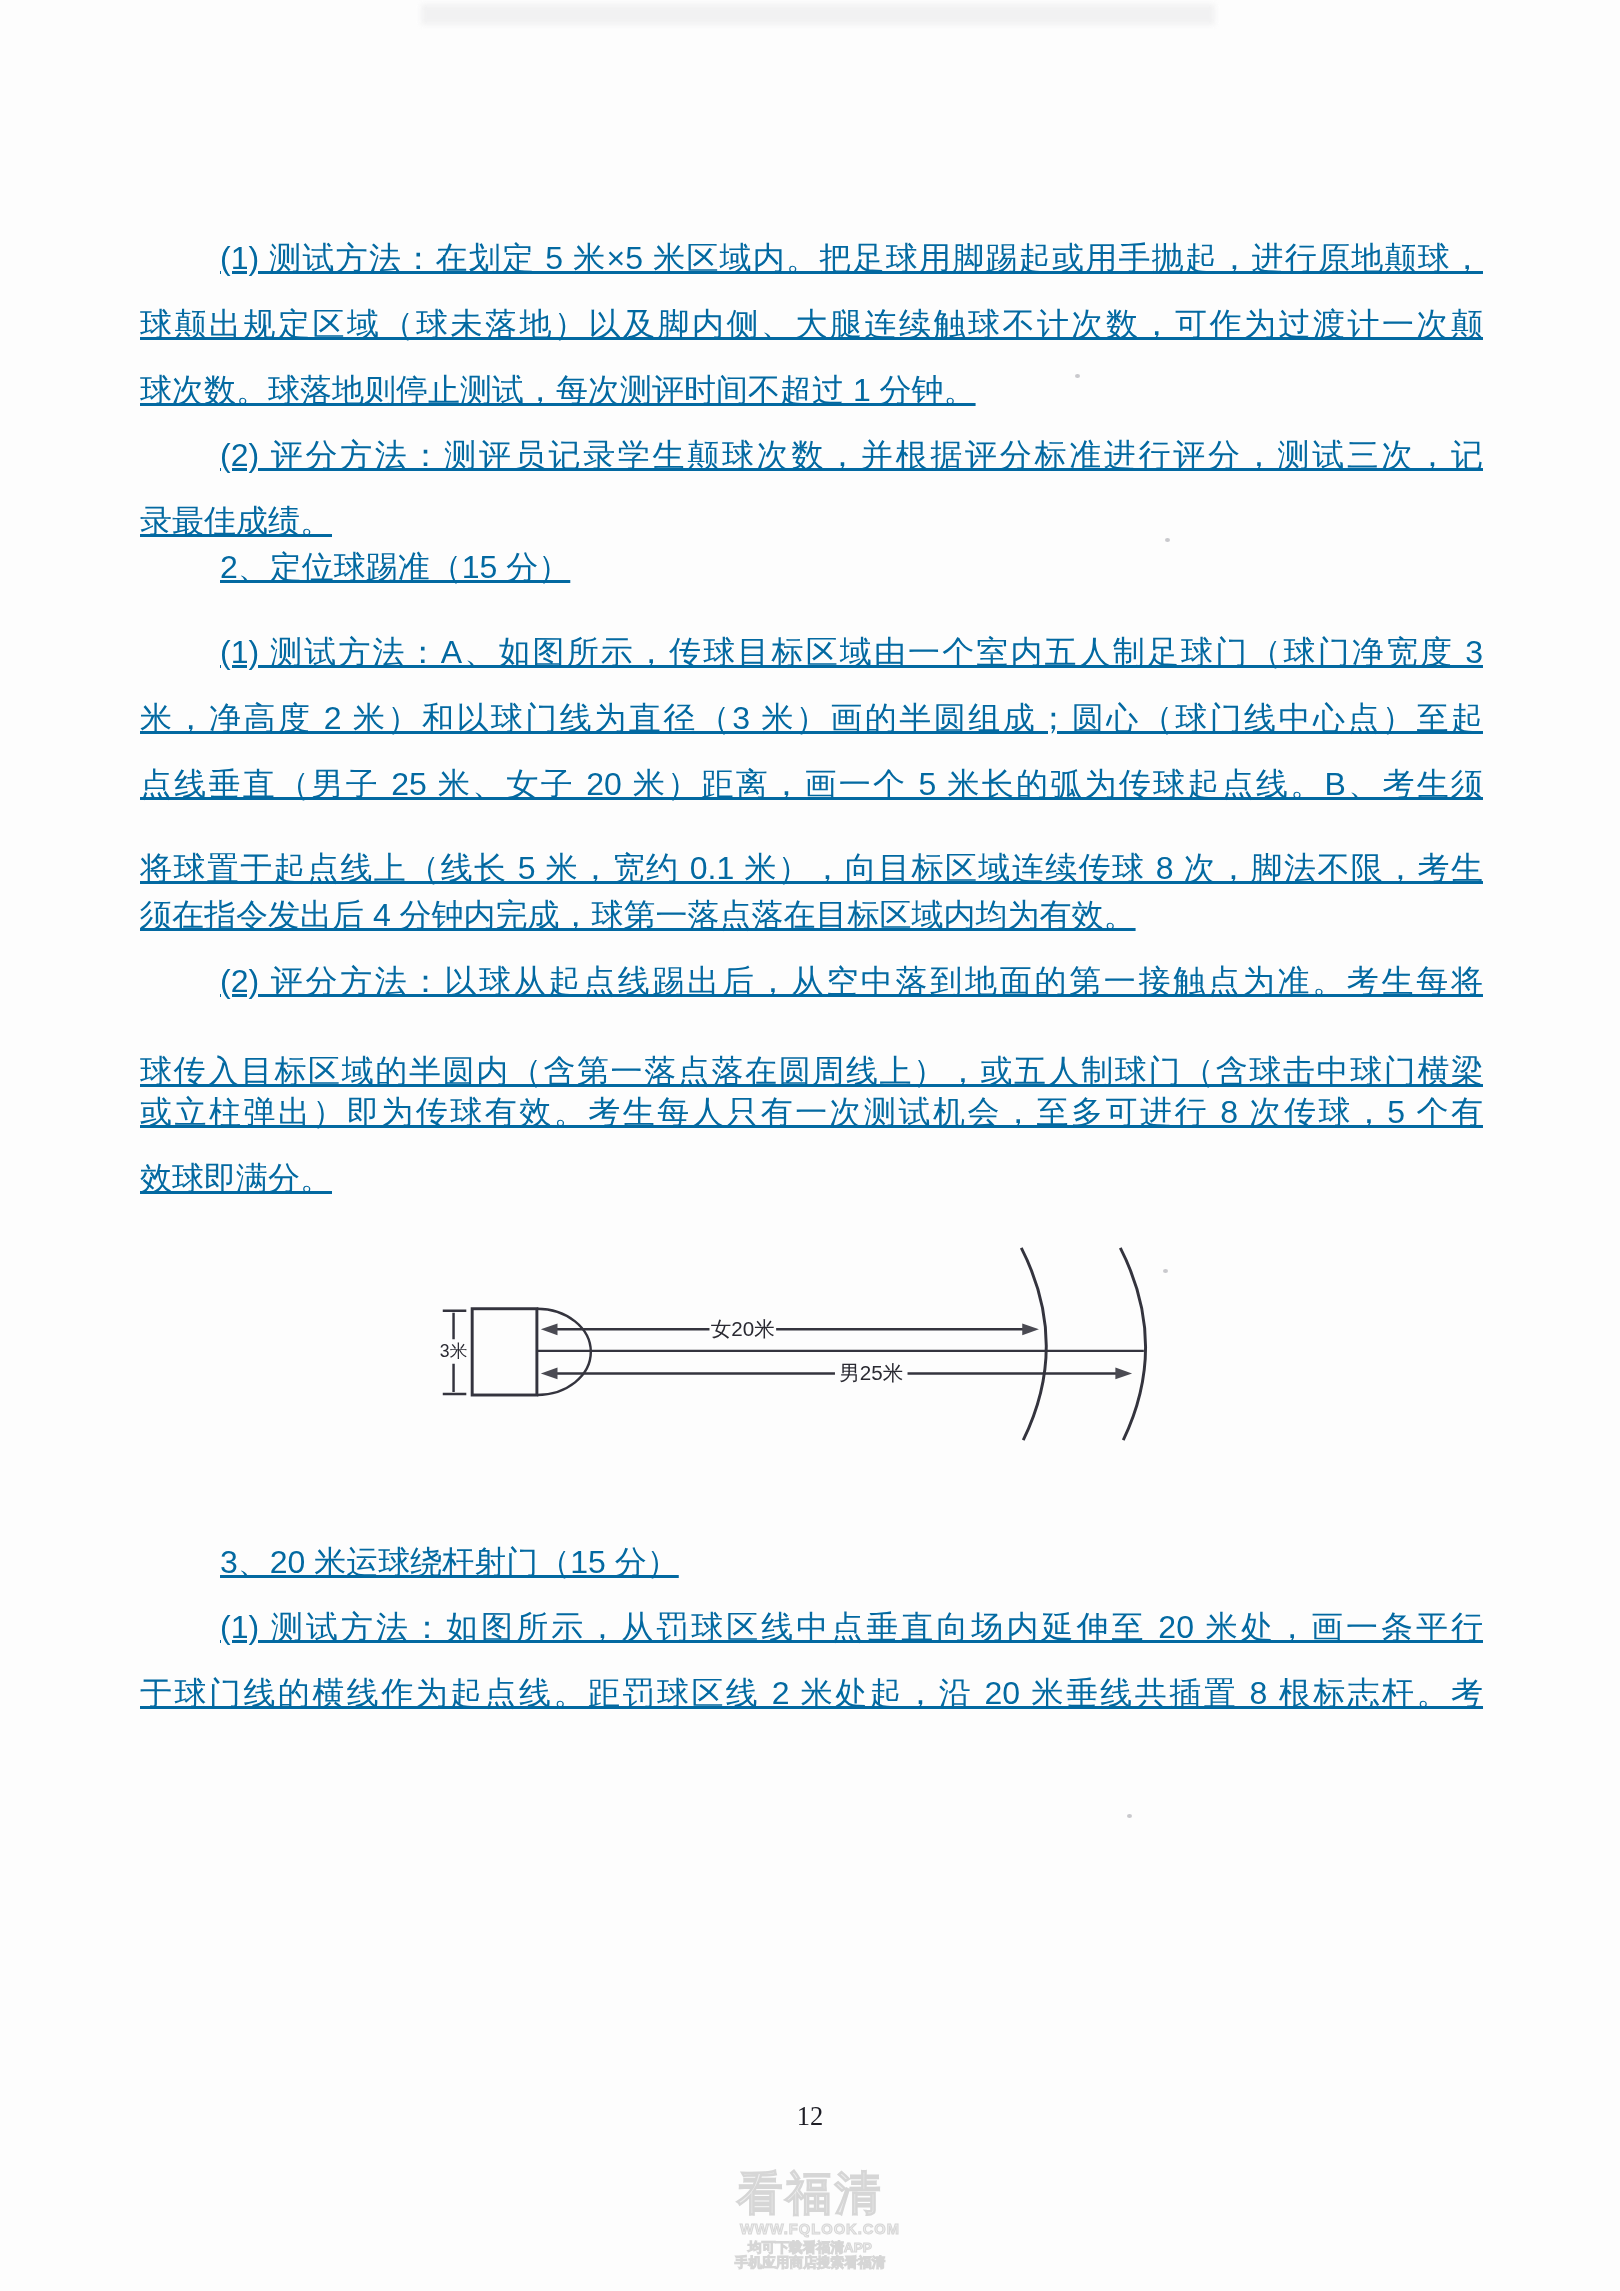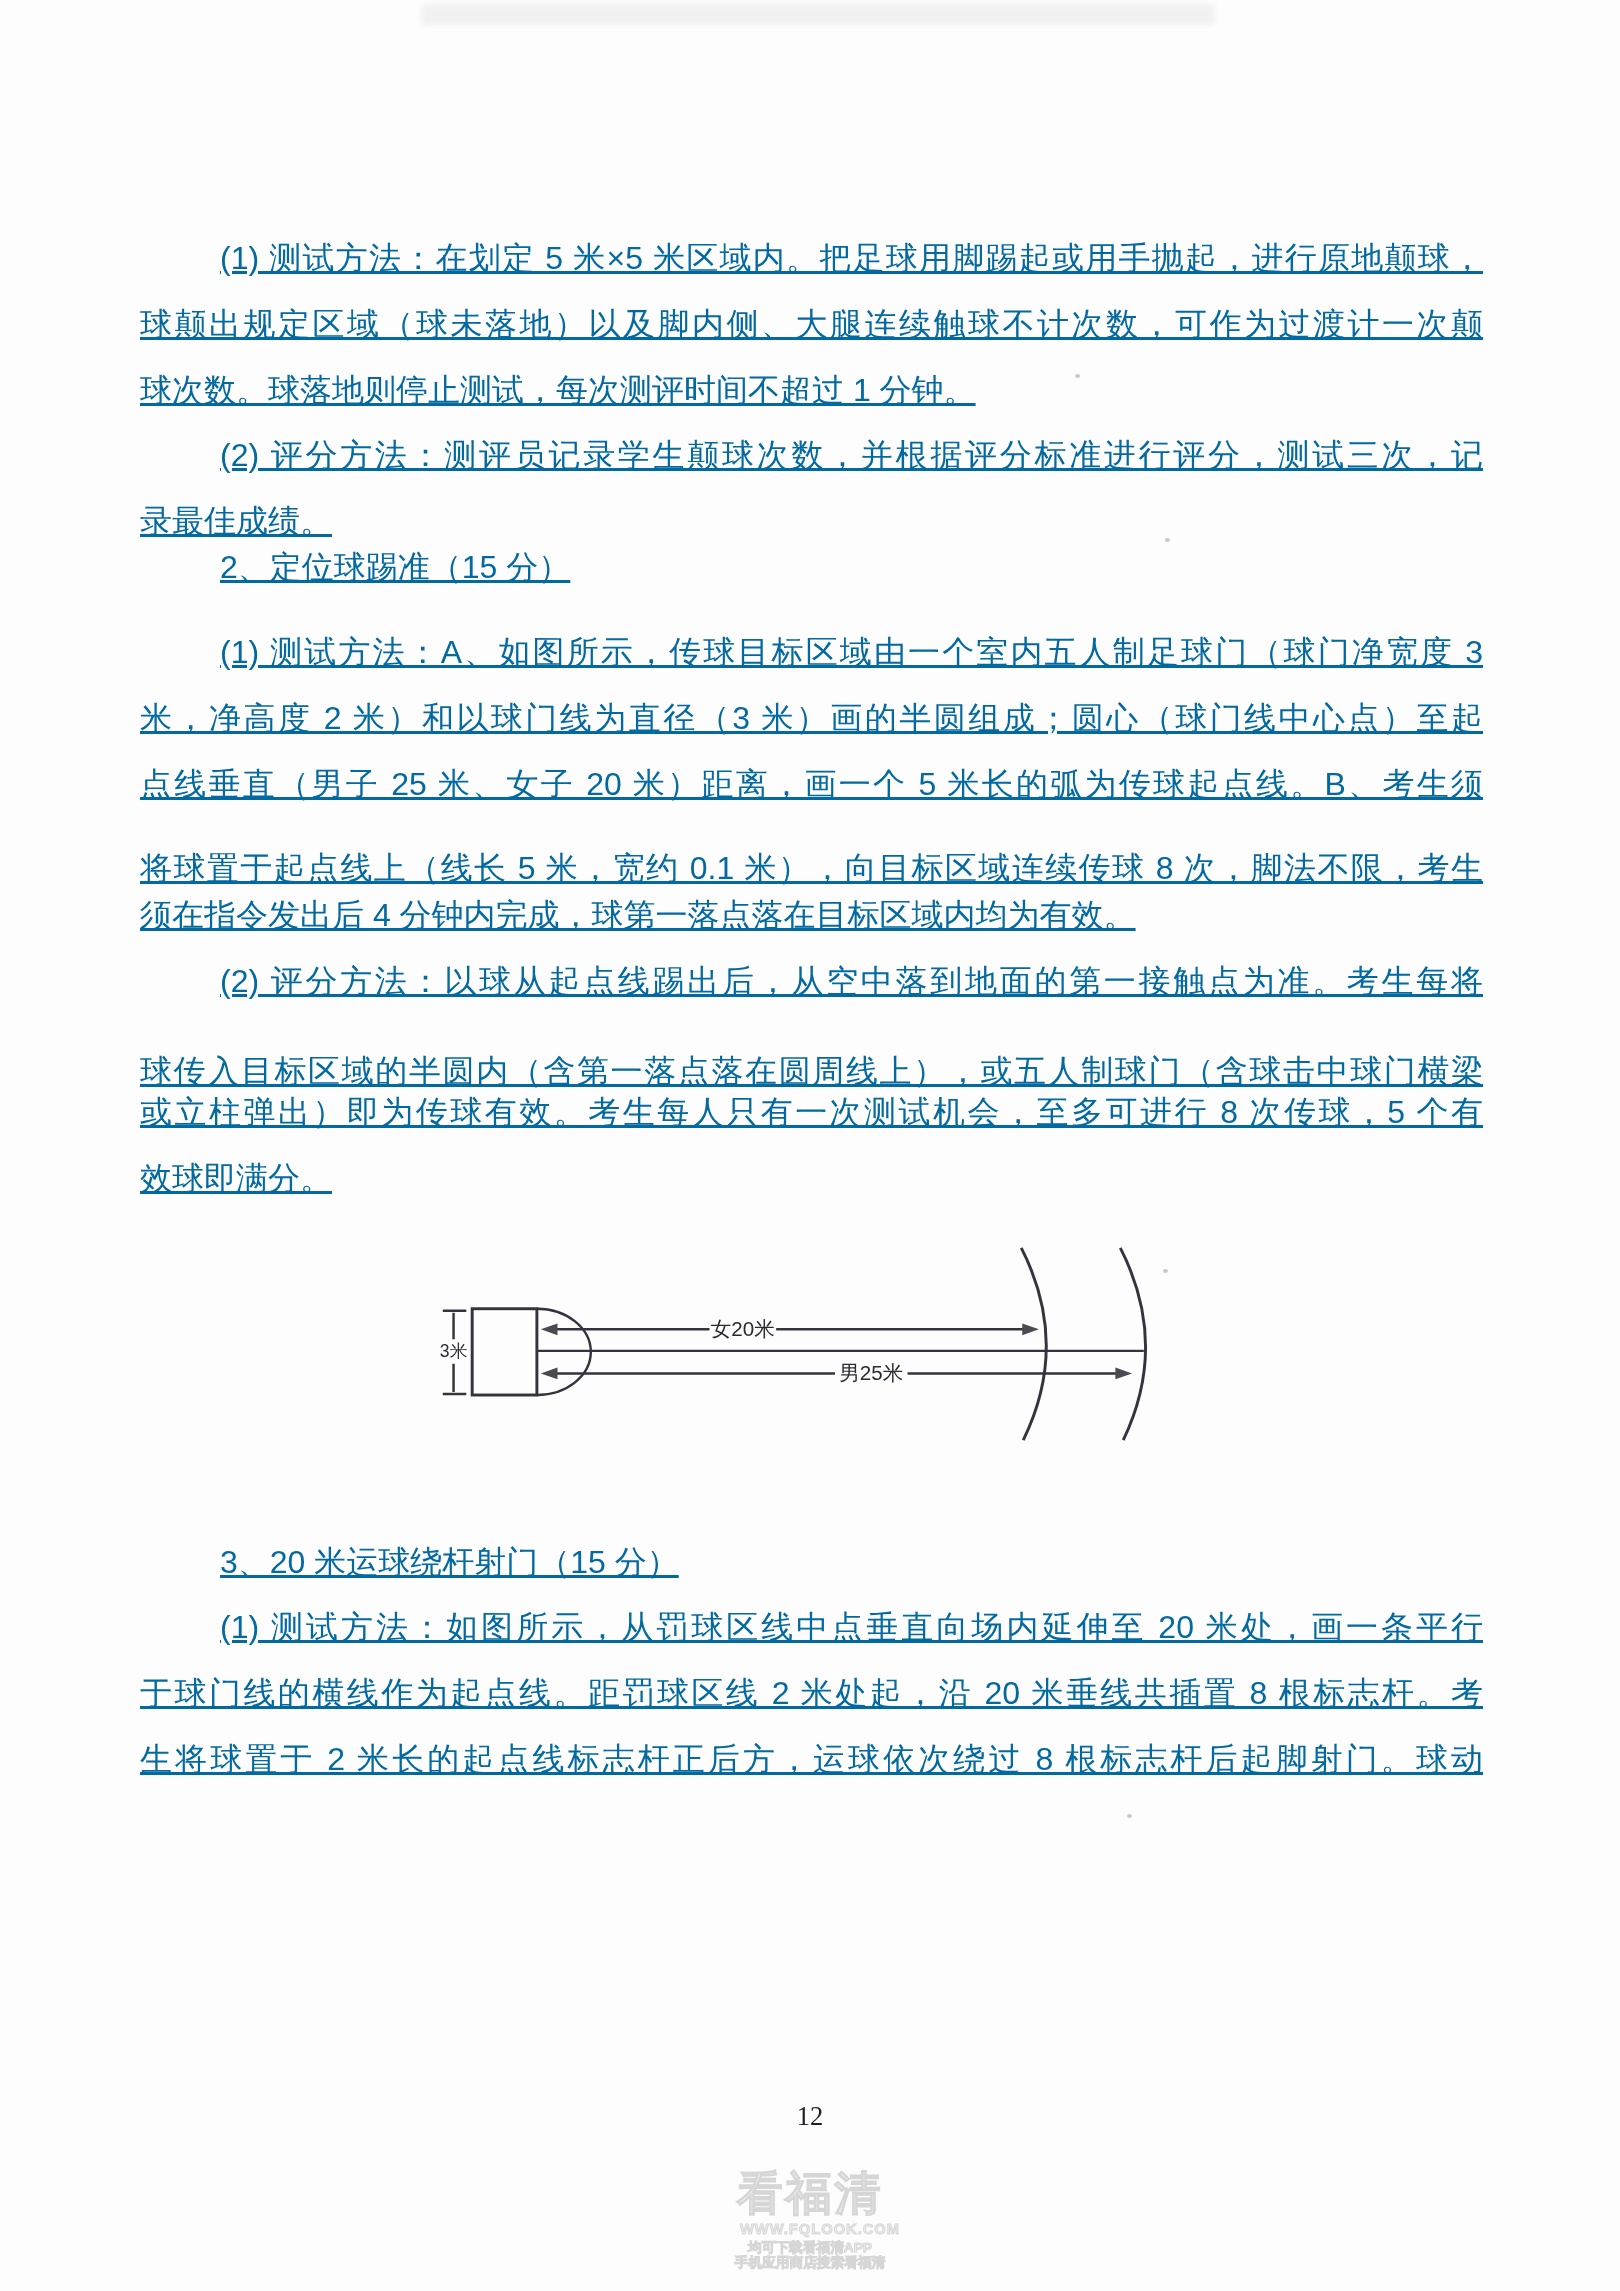--- a/index.html
+++ b/index.html
@@ -108,15 +108,14 @@
     <div class="text-line fill" style="top: 764px;">点线垂直（男子 25 米、女子 20 米）距离，画一个 5 米长的弧为传球起点线。B、考生须</div>
     <div class="text-line fill" style="top: 848px;">将球置于起点线上（线长 5 米，宽约 0.1 米），向目标区域连续传球 8 次，脚法不限，考生</div>
     <div class="text-line" style="top: 895px;">须在指令发出后 4 分钟内完成，球第一落点落在目标区域内均为有效。</div>
     <div class="text-line indent fill" style="top: 961px;">(2) 评分方法：以球从起点线踢出后，从空中落到地面的第一接触点为准。考生每将</div>
     <div class="text-line fill" style="top: 1051px;">球传入目标区域的半圆内（含第一落点落在圆周线上），或五人制球门（含球击中球门横梁</div>
     <div class="text-line fill" style="top: 1092px;">或立柱弹出）即为传球有效。考生每人只有一次测试机会，至多可进行 8 次传球，5 个有</div>
     <div class="text-line" style="top: 1158px;">效球即满分。</div>
     <div class="text-line indent" style="top: 1542px;">3、20 米运球绕杆射门（15 分）</div>
     <div class="text-line indent fill" style="top: 1607px;">(1) 测试方法：如图所示，从罚球区线中点垂直向场内延伸至 20 米处，画一条平行</div>
     <div class="text-line fill" style="top: 1673px;">于球门线的横线作为起点线。距罚球区线 2 米处起，沿 20 米垂线共插置 8 根标志杆。考</div>
-    <div class="text-line fill" style="top: 1739px;">生将球置于 2 米长的起点线标志杆正后方，运球依次绕过 8 根标志杆后起脚射门。球动</div>
   </div>
 
 
 </body></html>

